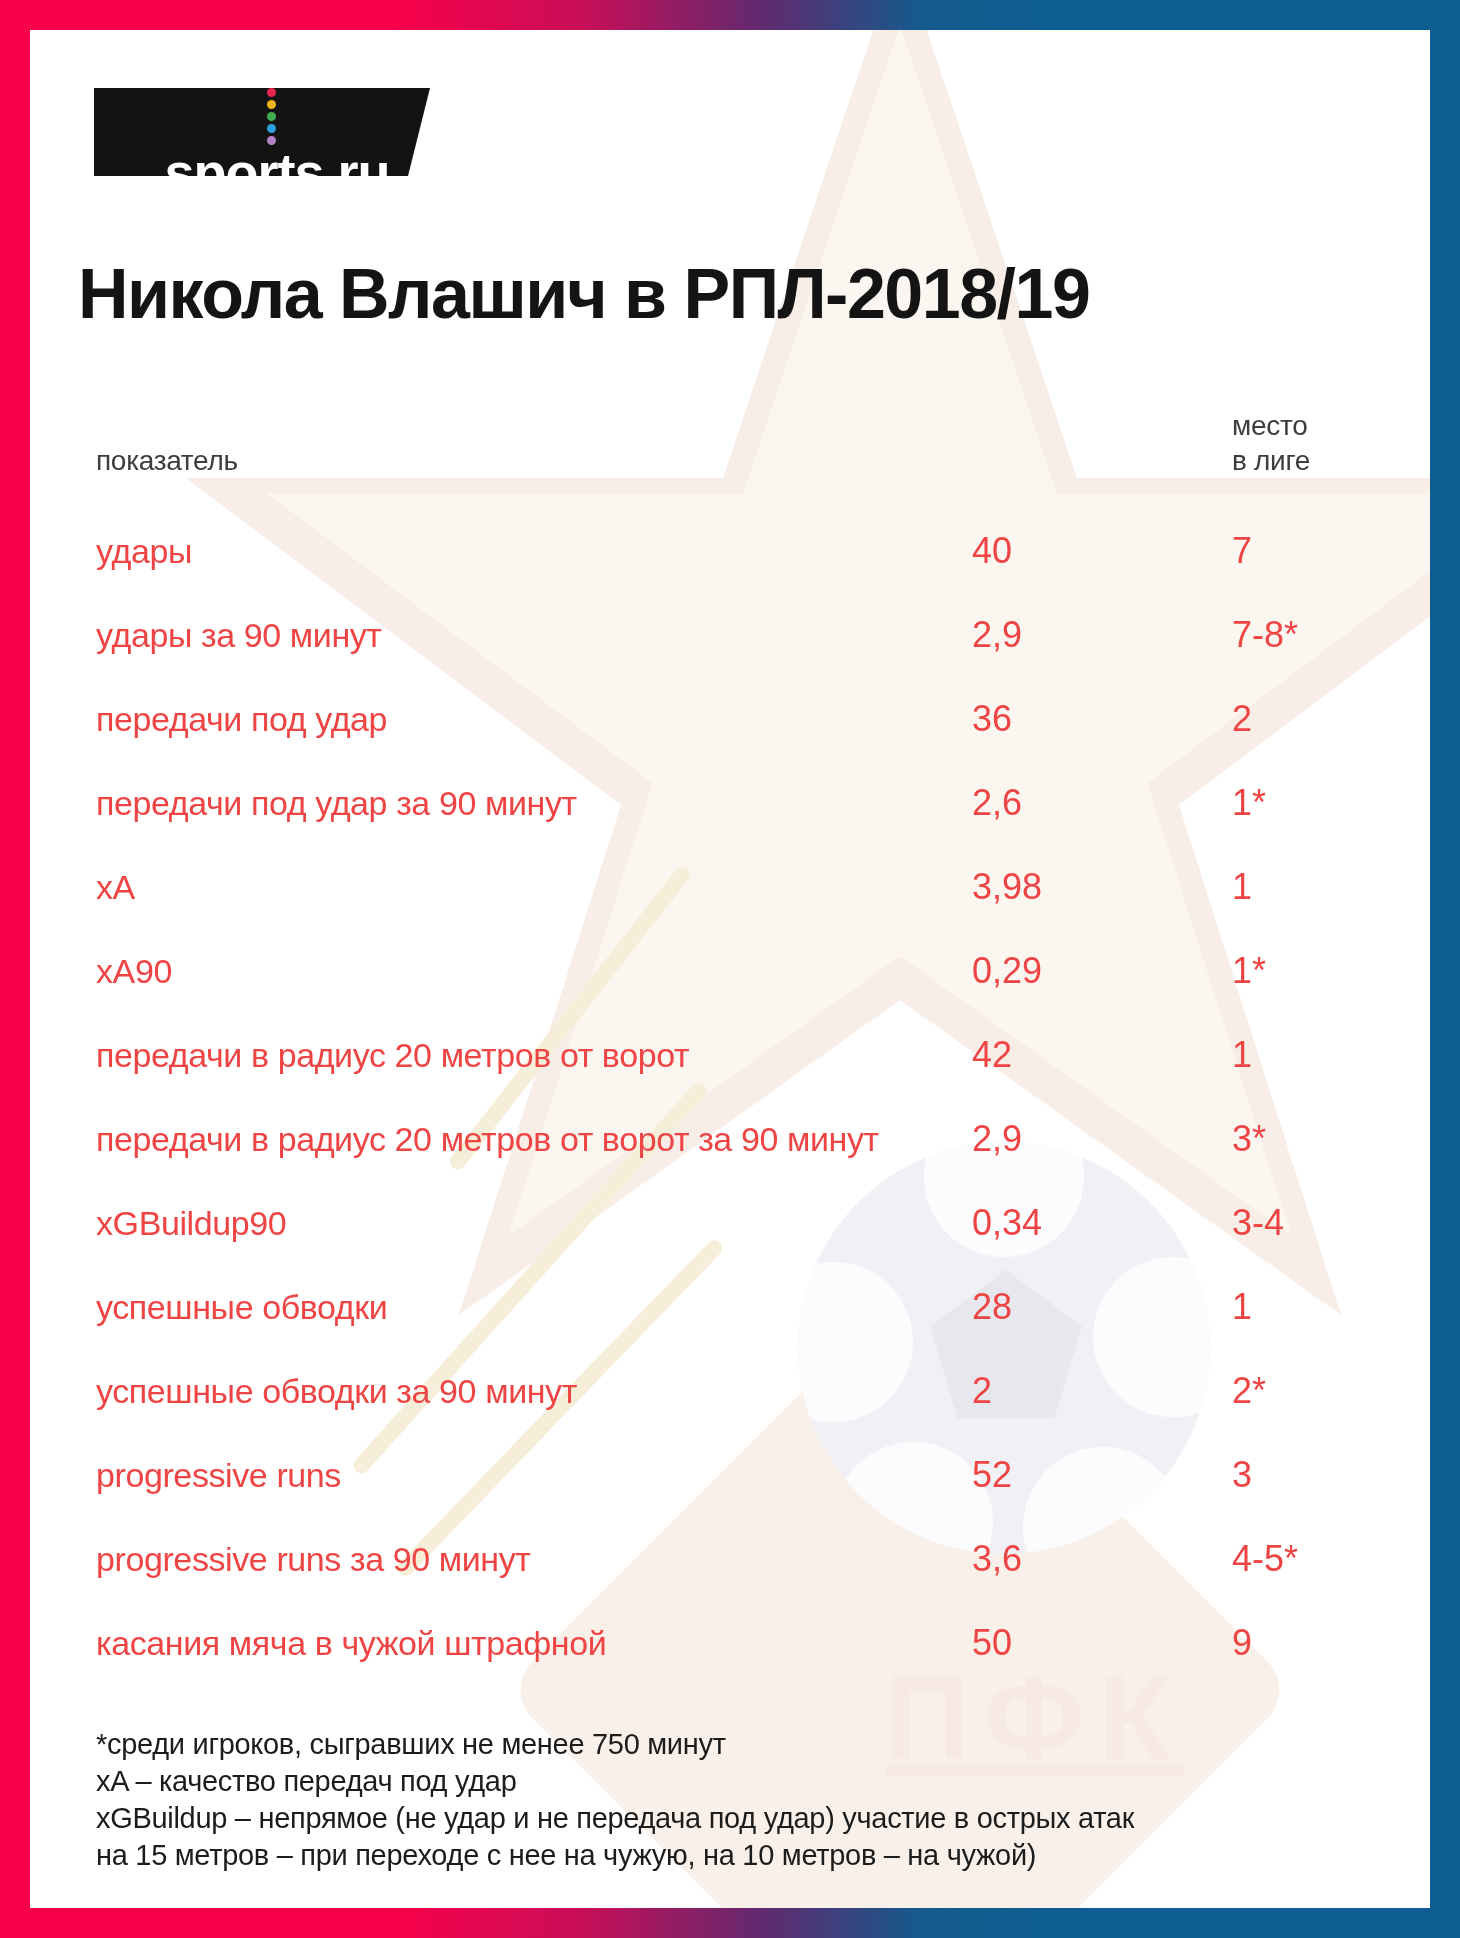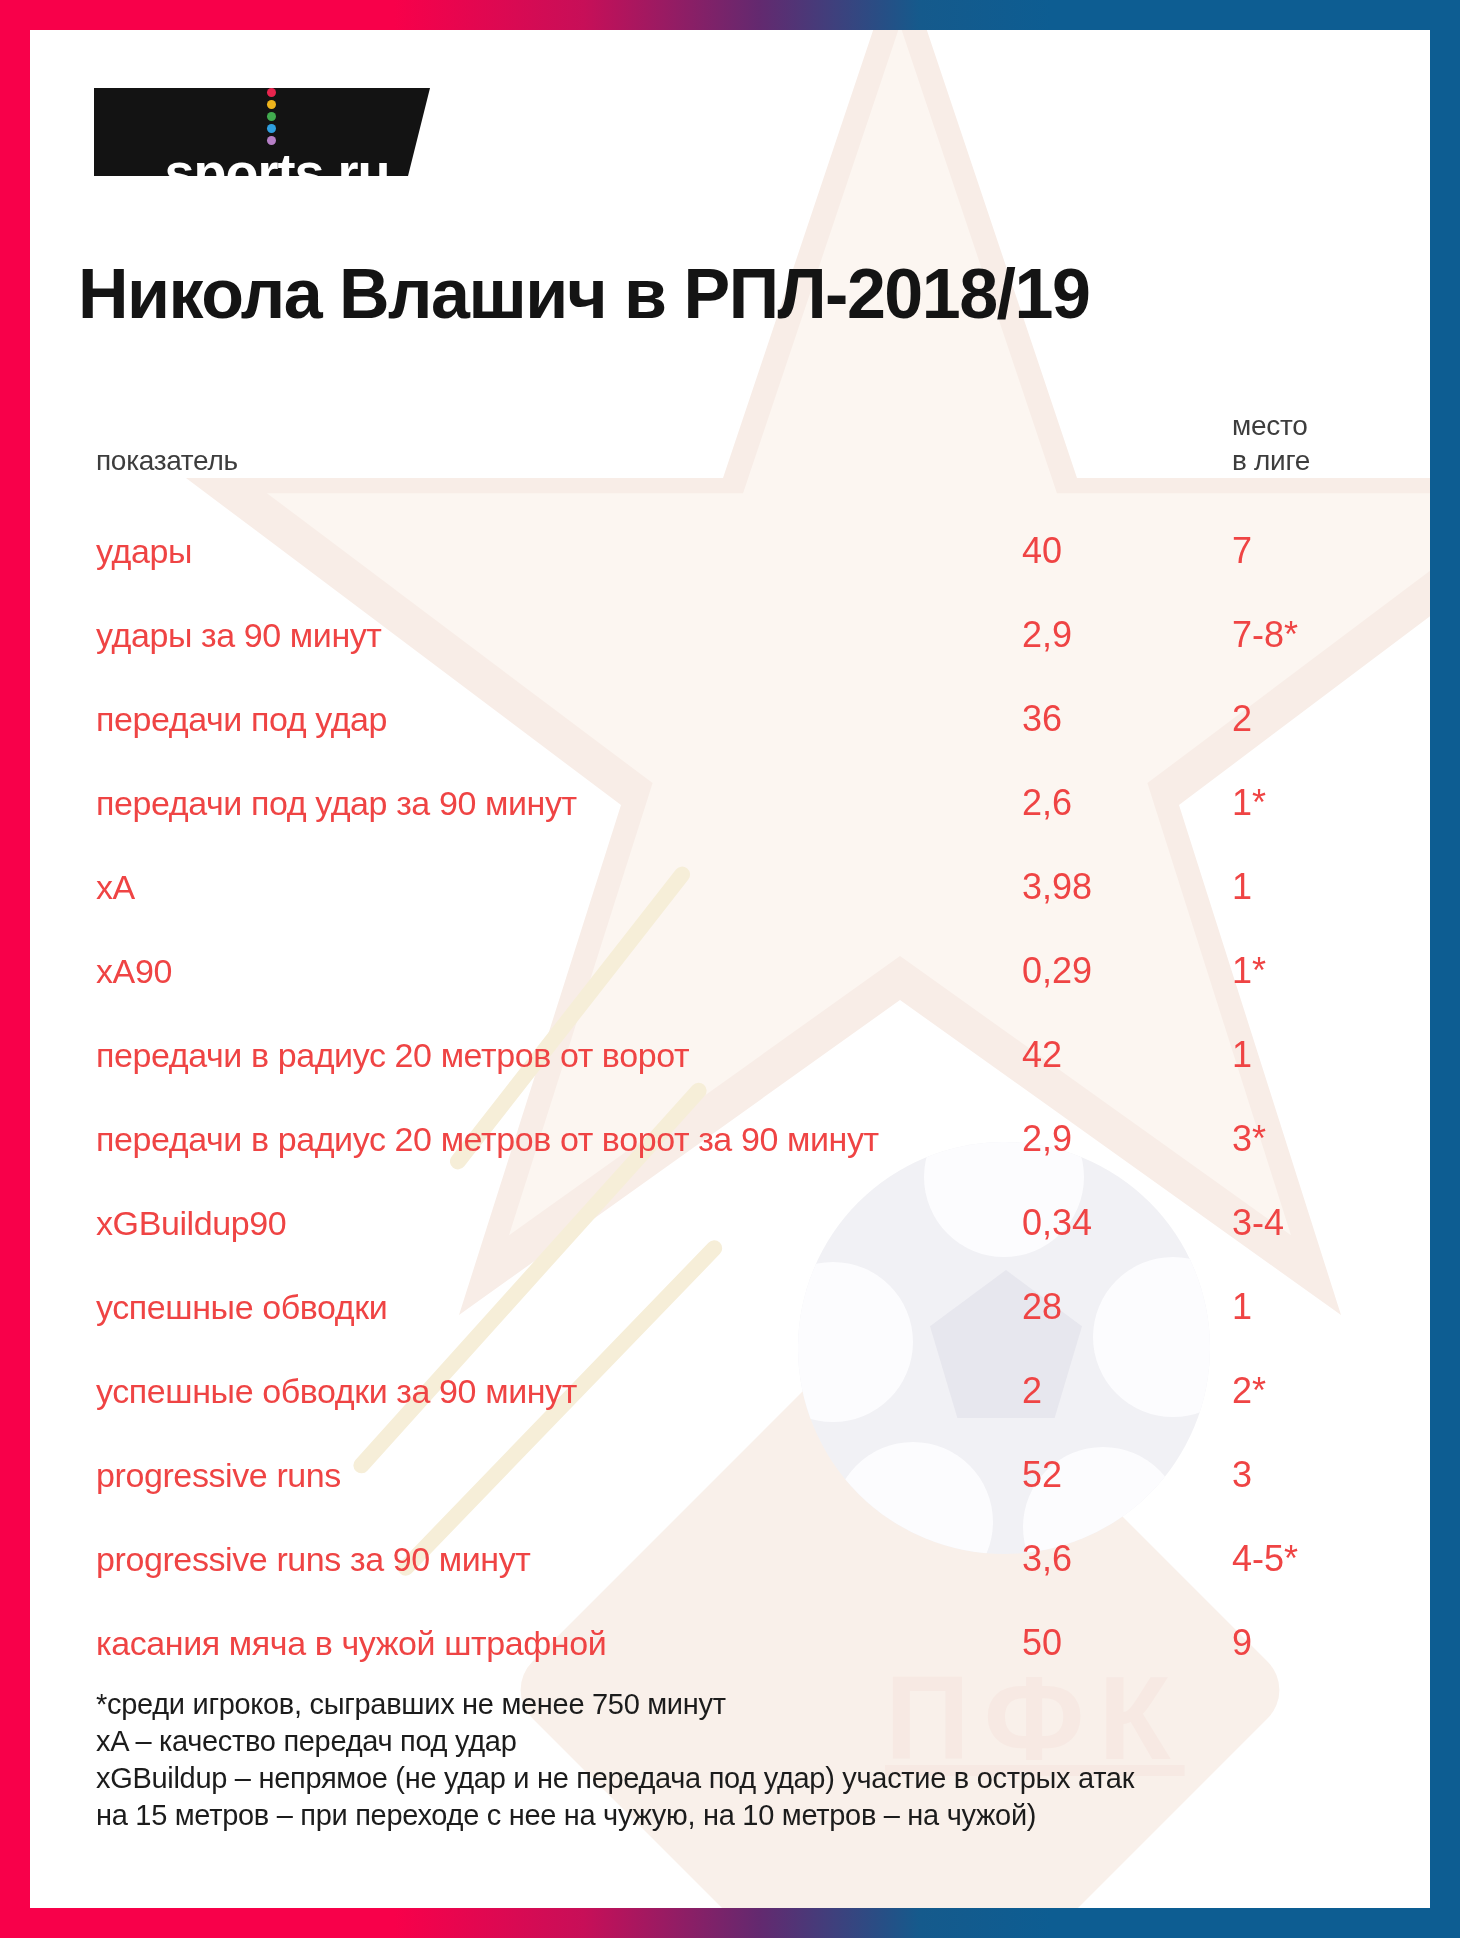--- a/index.html
+++ b/index.html
@@ -65,23 +65,23 @@
     font-size:70px;font-weight:800;letter-spacing:-1.5px;color:#141414;white-space:nowrap;
   }
   .colhead{position:absolute;z-index:2;font-size:28px;color:#3d3d3d;letter-spacing:-0.3px;}
   .colhead.indicator{left:66px;top:415px;}
   .colhead.place1{left:1202px;top:380px;}
   .colhead.place2{left:1202px;top:415px;}
   .table{position:absolute;left:66px;top:455px;width:1294px;z-index:2;}
   .row{position:relative;height:84px;}
   .cell{position:absolute;top:50%;transform:translateY(-50%);color:#ef4444;white-space:nowrap;margin-top:24px;}
   .cell.label{left:0;font-size:34px;letter-spacing:-0.4px;}
-  .cell.value{left:926px;font-size:36px;text-align:right;}
+  .cell.value{left:876px;font-size:36px;text-align:right;}
   .cell.place{left:1136px;font-size:36px;}
-  .footnotes{position:absolute;left:66px;top:1656px;width:1270px;z-index:2;
+  .footnotes{position:absolute;left:66px;top:1696px;width:1270px;z-index:2;
     font-size:29px;line-height:37px;color:#1c1c1c;letter-spacing:-0.3px;}
 </style>
 </head>
 <body>
 
 <div class="frame">
   <div class="content">
 
     <div class="wm wm-star"></div>
     <div class="wm wm-star-inner"></div>

